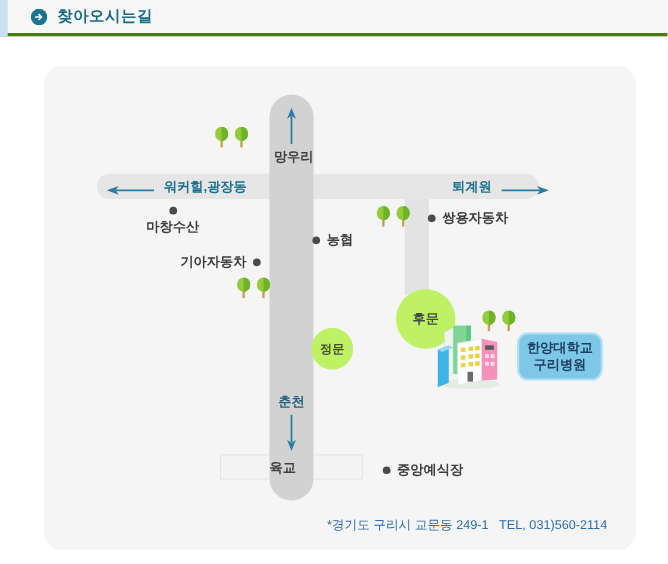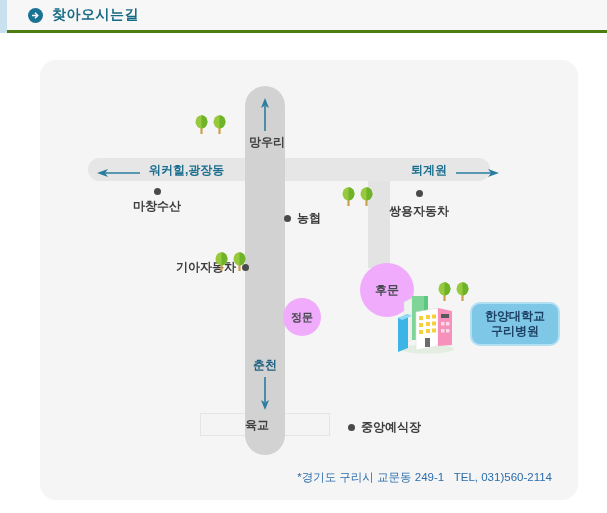--- a/index.html
+++ b/index.html
@@ -37,41 +37,41 @@
   .dir-group { display:flex; align-items:flex-end; gap:7px; z-index:4; }
   .west-group { left:56px;  top:102px; }
   .east-group { left:371px; top:102px; }
   .dir-label { font-size:12px; font-weight:bold; color:#1a6e8e; white-space:nowrap; }
 
   
   .lm { display:flex; align-items:center; gap:6px; z-index:4; }
   .dot { width:7px; height:7px; border-radius:50%; background:#4a4a4a; flex:0 0 auto; }
   .lm-label { font-size:12px; font-weight:bold; color:#3c3c3c; white-space:nowrap; }
   .lm-machang   { left:88px;  top:128px; width:58px; flex-direction:column; gap:3px; }
-  .lm-kia       { left:136px; top:170px;margin-top:29px; }
+  .lm-kia       { left:124px; top:170px; }
   .lm-nonghyup  { left:244px; top:150px; }
-  .lm-ssangyong { left:349px; top:130px;flex-direction:column; }
+  .lm-ssangyong { left:349px; top:130px; }
   .lm-wedding   { left:308px; top:359px; }
 
   
-  .gate { border-radius:50%; background:#f0abfc; display:flex; align-items:center; justify-content:center;
+  .gate { border-radius:50%; background:#bef264; display:flex; align-items:center; justify-content:center;
           font-size:12px; font-weight:bold; color:#44494d; z-index:4; }
   .gate-back { left:320px; top:203px; width:54px; height:54px; }
   .gate-main { left:243px; top:238px; width:38px; height:38px; font-size:11px; }
 
   
   .trees { display:flex; gap:5px; z-index:4; }
   .trees-1 { left:155px; top:55px; }
   .trees-2 { left:302px; top:127px; }
   .trees-3 { left:175px; top:192px; }
   .trees-4 { left:398px; top:222px; }
 
   
   .building { left:356px; top:230px; z-index:4; }
-  .badge { left:430px; top:242px; width:90px; z-index:5;
+  .badge { left:430px; top:242px; width:78px; z-index:5;
            background:#7ec7e6; border:2px solid #b2e0f3; border-radius:10px;
            padding:5px 3px; text-align:center; color:#1c3f63;
            font-size:12px; font-weight:bold; line-height:15px; }
 
   
   .address { right:26px; top:410px; z-index:4; font-size:11.5px; font-weight:normal;
              color:#2b6cab; white-space:pre; }
 </style>
 </head>
 <body>

